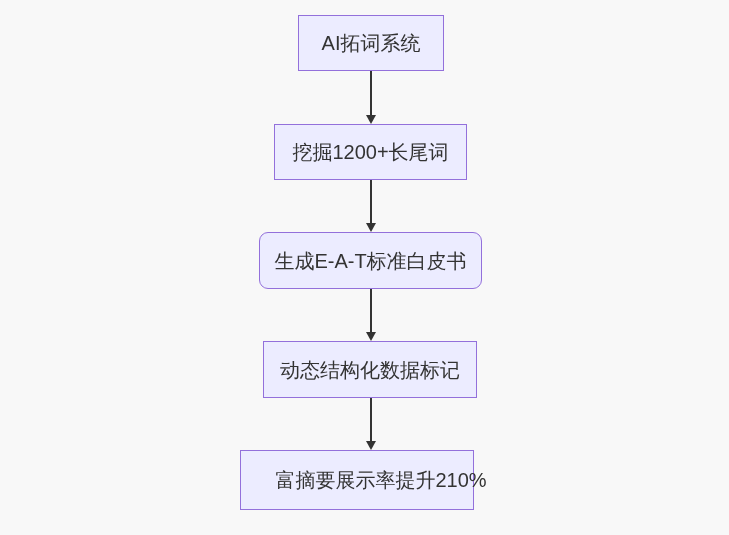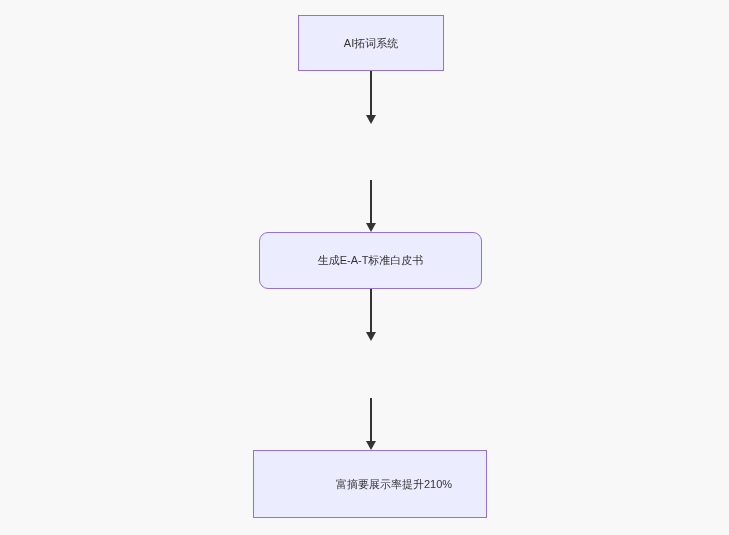--- a/index.html
+++ b/index.html
@@ -15,33 +15,33 @@
     height: 535px;
     background: var(--canvas-background, #f8f8f8);
     overflow: hidden;
   }
   .flow-node {
     position: absolute;
     box-sizing: border-box;
     background: var(--node-fill, #ececff);
     border: 1px solid var(--node-border, #9370db);
     color: var(--node-text, #333333);
-    font-size: 11px;
+    font-size: 20px;
     line-height: 1;
     display: flex;
     align-items: center;
     justify-content: center;
     text-align: center;
     white-space: nowrap;
   }
   .node-1 { left: 298px; top: 15px;  width: 146px; height: 56px; }
   .node-2 { left: 274px; top: 124px; width: 193px; height: 56px; }
   .node-3 { left: 259px; top: 232px; width: 223px; height: 57px; border-radius: 9px; }
   .node-4 { left: 263px; top: 341px; width: 214px; height: 57px; }
-  .node-5 { left: 253px; top: 450px; width: 234px; height: 68px; padding-left: 48px; }
+  .node-5 { left: 240px; top: 450px; width: 234px; height: 60px; padding-left: 48px; }
 
   .flow-arrow {
     position: absolute;
     left: 365px;      
     width: 11px;
   }
   .arrow-1 { top: 71px;  height: 53px; }
   .arrow-2 { top: 180px; height: 52px; }
   .arrow-3 { top: 289px; height: 52px; }
   .arrow-4 { top: 398px; height: 52px; }
@@ -74,35 +74,41 @@
 
   <div class="flow-node node-1">
     <span>AI拓词系统</span>
   </div>
 
   <div class="flow-arrow arrow-1">
     <div class="arrow-line"></div>
     <div class="arrowhead-down"></div>
   </div>
 
+  <div class="flow-node node-2">
+    <span>挖掘1200+长尾词</span>
+  </div>
 
   <div class="flow-arrow arrow-2">
     <div class="arrow-line"></div>
     <div class="arrowhead-down"></div>
   </div>
 
   <div class="flow-node node-3">
     <span>生成E-A-T标准白皮书</span>
   </div>
 
   <div class="flow-arrow arrow-3">
     <div class="arrow-line"></div>
     <div class="arrowhead-down"></div>
   </div>
 
+  <div class="flow-node node-4">
+    <span>动态结构化数据标记</span>
+  </div>
 
   <div class="flow-arrow arrow-4">
     <div class="arrow-line"></div>
     <div class="arrowhead-down"></div>
   </div>
 
   <div class="flow-node node-5">
     <span>富摘要展示率提升210%</span>
   </div>
 

